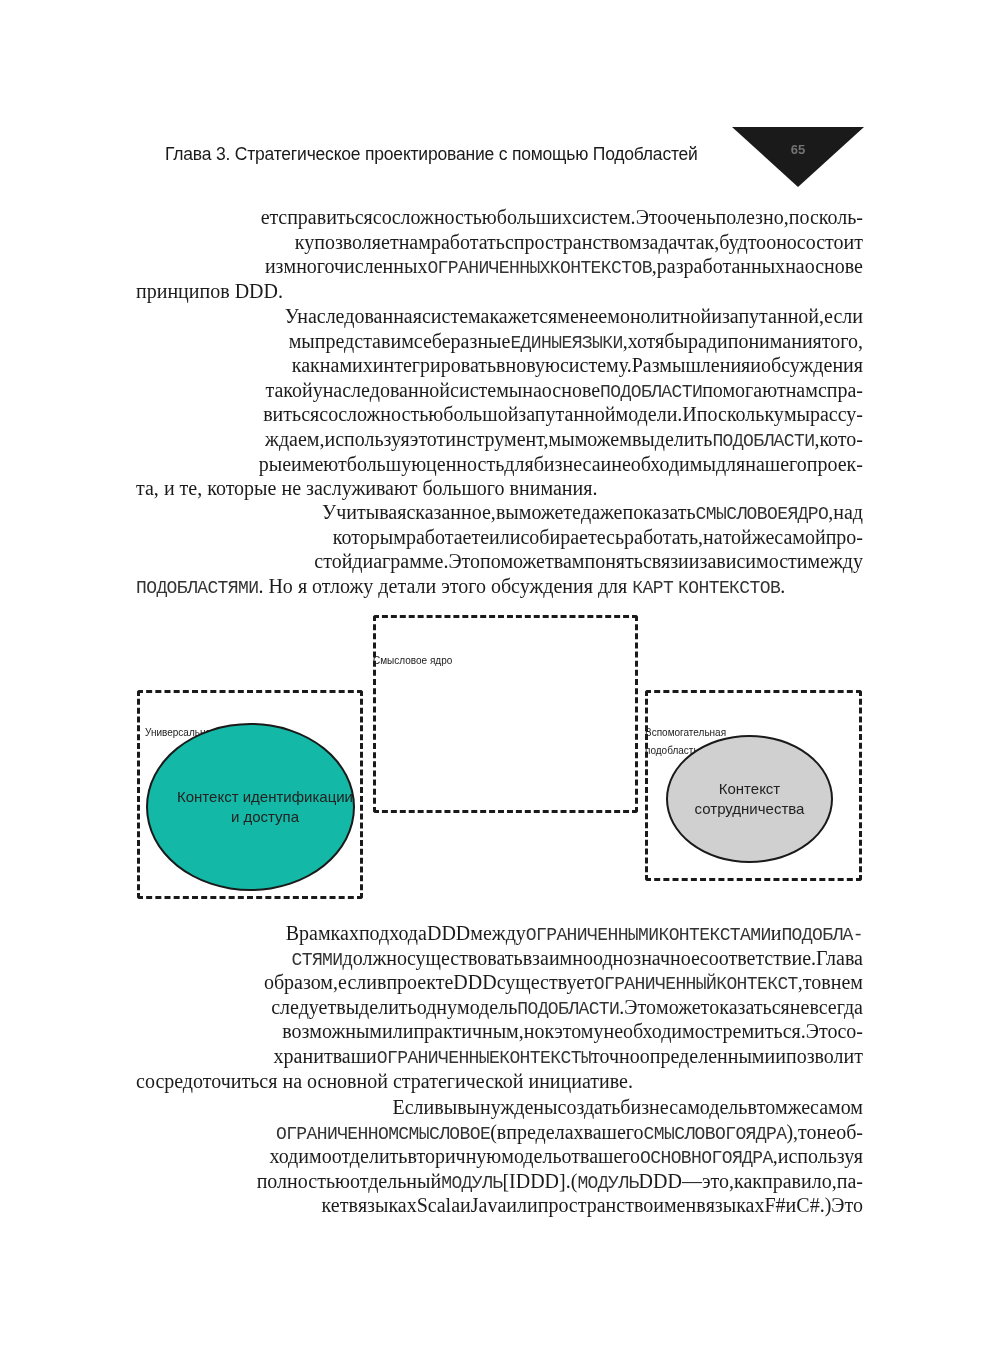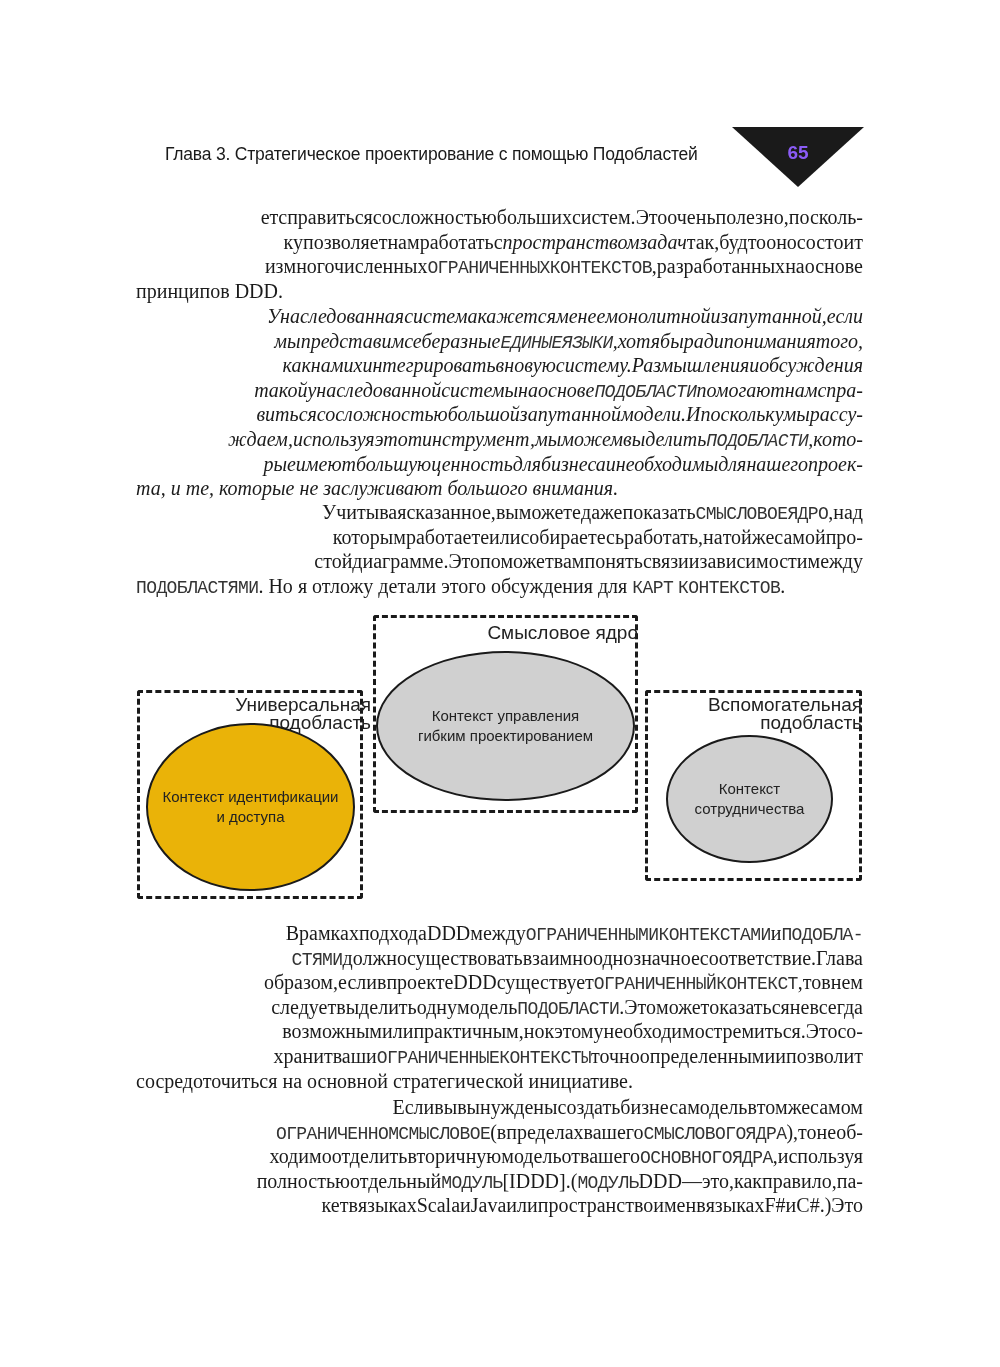--- a/index.html
+++ b/index.html
@@ -7,36 +7,36 @@
   .page { position: absolute; left: 0; top: 0; width: 1000px; height: 1367px; background: #fff; }
 
   .running-head {
     position: absolute; left: 165px; top: 144px;
     font-family: "Liberation Sans", sans-serif; font-size: 17.5px; color: #1a1a1a;
     letter-spacing: -0.2px; white-space: nowrap;
   }
   .page-tri { position: absolute; left: 732px; top: 127px; width: 132px; height: 60px; }
   .page-num {
     position: absolute; left: 768px; top: 142px; width: 60px; text-align: center;
-    font-family: "Liberation Sans", sans-serif; font-weight: bold; font-size: 19px; color: #8b5cf6;
+    font-family: "Liberation Sans", sans-serif; font-weight: bold; font-size: 13px; color: #737373;
   }
 
   .text { position: absolute; left: 136px; width: 727px;
     font-family: "Liberation Serif", serif; font-size: 20px; color: #1b1b1b; }
   .line { height: 24.6px; line-height: 24.6px; white-space: nowrap; display: flex; justify-content: flex-end; }
   .line.last { justify-content: flex-start; }
   .line.indent { padding-left: 27px; }
   .line span.w { white-space: pre; }
   .sc { font-family: "Liberation Mono", monospace; font-size: 18px; color: #333; letter-spacing: -0.6px; }
-  .it { font-style: italic; }
+  .it { }
 
   .diagram { position: absolute; left: 0; top: 0; width: 1000px; height: 1367px; pointer-events: none; }
   .dbox { position: absolute; border: 3px dashed #1a1a1a; border-radius: 3px; box-sizing: border-box; }
-  .dbox-label { position: absolute; font-family: "Liberation Sans", sans-serif; font-size: 19px;
-    color: #222; text-align: right; line-height: 18px; }
+  .dbox-label { position: absolute; font-family: "Liberation Sans", sans-serif; font-size: 10px;
+    color: #222; text-align: left; line-height: 18px; margin-top: 28px; }
   .ellipse { position: absolute; background: #d0d0d0; border: 2px solid #1a1a1a; border-radius: 50%;
     box-sizing: border-box; display: flex; align-items: center; justify-content: center; }
   .ellipse-label { font-family: "Liberation Sans", sans-serif; font-size: 15px; color: #222;
     text-align: center; line-height: 20px; }
 </style>
 </head>
 <body>
 
 <div class="page">
 
@@ -80,21 +80,21 @@
           <span class="w"><span class="sc">КОНТЕКСТОВ</span><span>,</span></span>
           <span class="w"><span>разработанных</span></span>
           <span class="w"><span>на</span></span>
           <span class="w"><span>основе</span></span>
         </div>
         <div class="line last">
           <span class="w"><span>принципов</span> </span>
           <span class="w"><span>DDD.</span></span>
         </div>
       </div>
-      <div class="text" style="top: 304px; font-style: italic;">
+      <div class="text" style="top: 304px;">
         <div class="line indent">
           <span class="w"><span>Унаследованная</span></span>
           <span class="w"><span>система</span></span>
           <span class="w"><span>кажется</span></span>
           <span class="w"><span>менее</span></span>
           <span class="w"><span>монолитной</span></span>
           <span class="w"><span>и</span></span>
           <span class="w"><span>запутанной,</span></span>
           <span class="w"><span>если</span></span>
         </div>
@@ -370,28 +370,25 @@
           <span class="w"><span>и</span></span>
           <span class="w"><span>C#.)</span></span>
           <span class="w"><span>Это</span></span>
         </div>
       </div>
     </div>
 
   <div class="diagram" id="diagram-root">
       <div class="dbox" style="left: 137px; top: 690px; width: 226px; height: 209px;"></div>
       <div class="dbox-label" style="left: 137px; top: 696px; width: 226px; padding-left: 8px;">Универсальная подобласть</div>
-      <div class="ellipse" style="left: 146px; top: 723px; width: 209px; height: 168px; background: #eab308;">
+      <div class="ellipse" style="left: 146px; top: 723px; width: 209px; height: 168px; background: #14b8a6; justify-content: flex-end;">
         <div class="ellipse-label">Контекст идентификации<br>и доступа</div>
       </div>
       <div class="dbox" style="left: 373px; top: 615px; width: 265px; height: 198px;"></div>
       <div class="dbox-label" style="left: 373px; top: 624px; width: 265px;">Смысловое ядро</div>
-      <div class="ellipse" style="left: 376px; top: 651px; width: 259px; height: 150px; background: rgb(208, 208, 208);">
-        <div class="ellipse-label">Контекст управления<br>гибким проектированием</div>
-      </div>
       <div class="dbox" style="left: 645px; top: 690px; width: 217px; height: 191px;"></div>
       <div class="dbox-label" style="left: 645px; top: 696px; width: 217px;">Вспомогательная<br>подобласть</div>
       <div class="ellipse" style="left: 666px; top: 735px; width: 167px; height: 128px; background: rgb(208, 208, 208);">
         <div class="ellipse-label">Контекст<br>сотрудничества</div>
       </div>
     </div>
 
 </div>
 
 </body></html>

